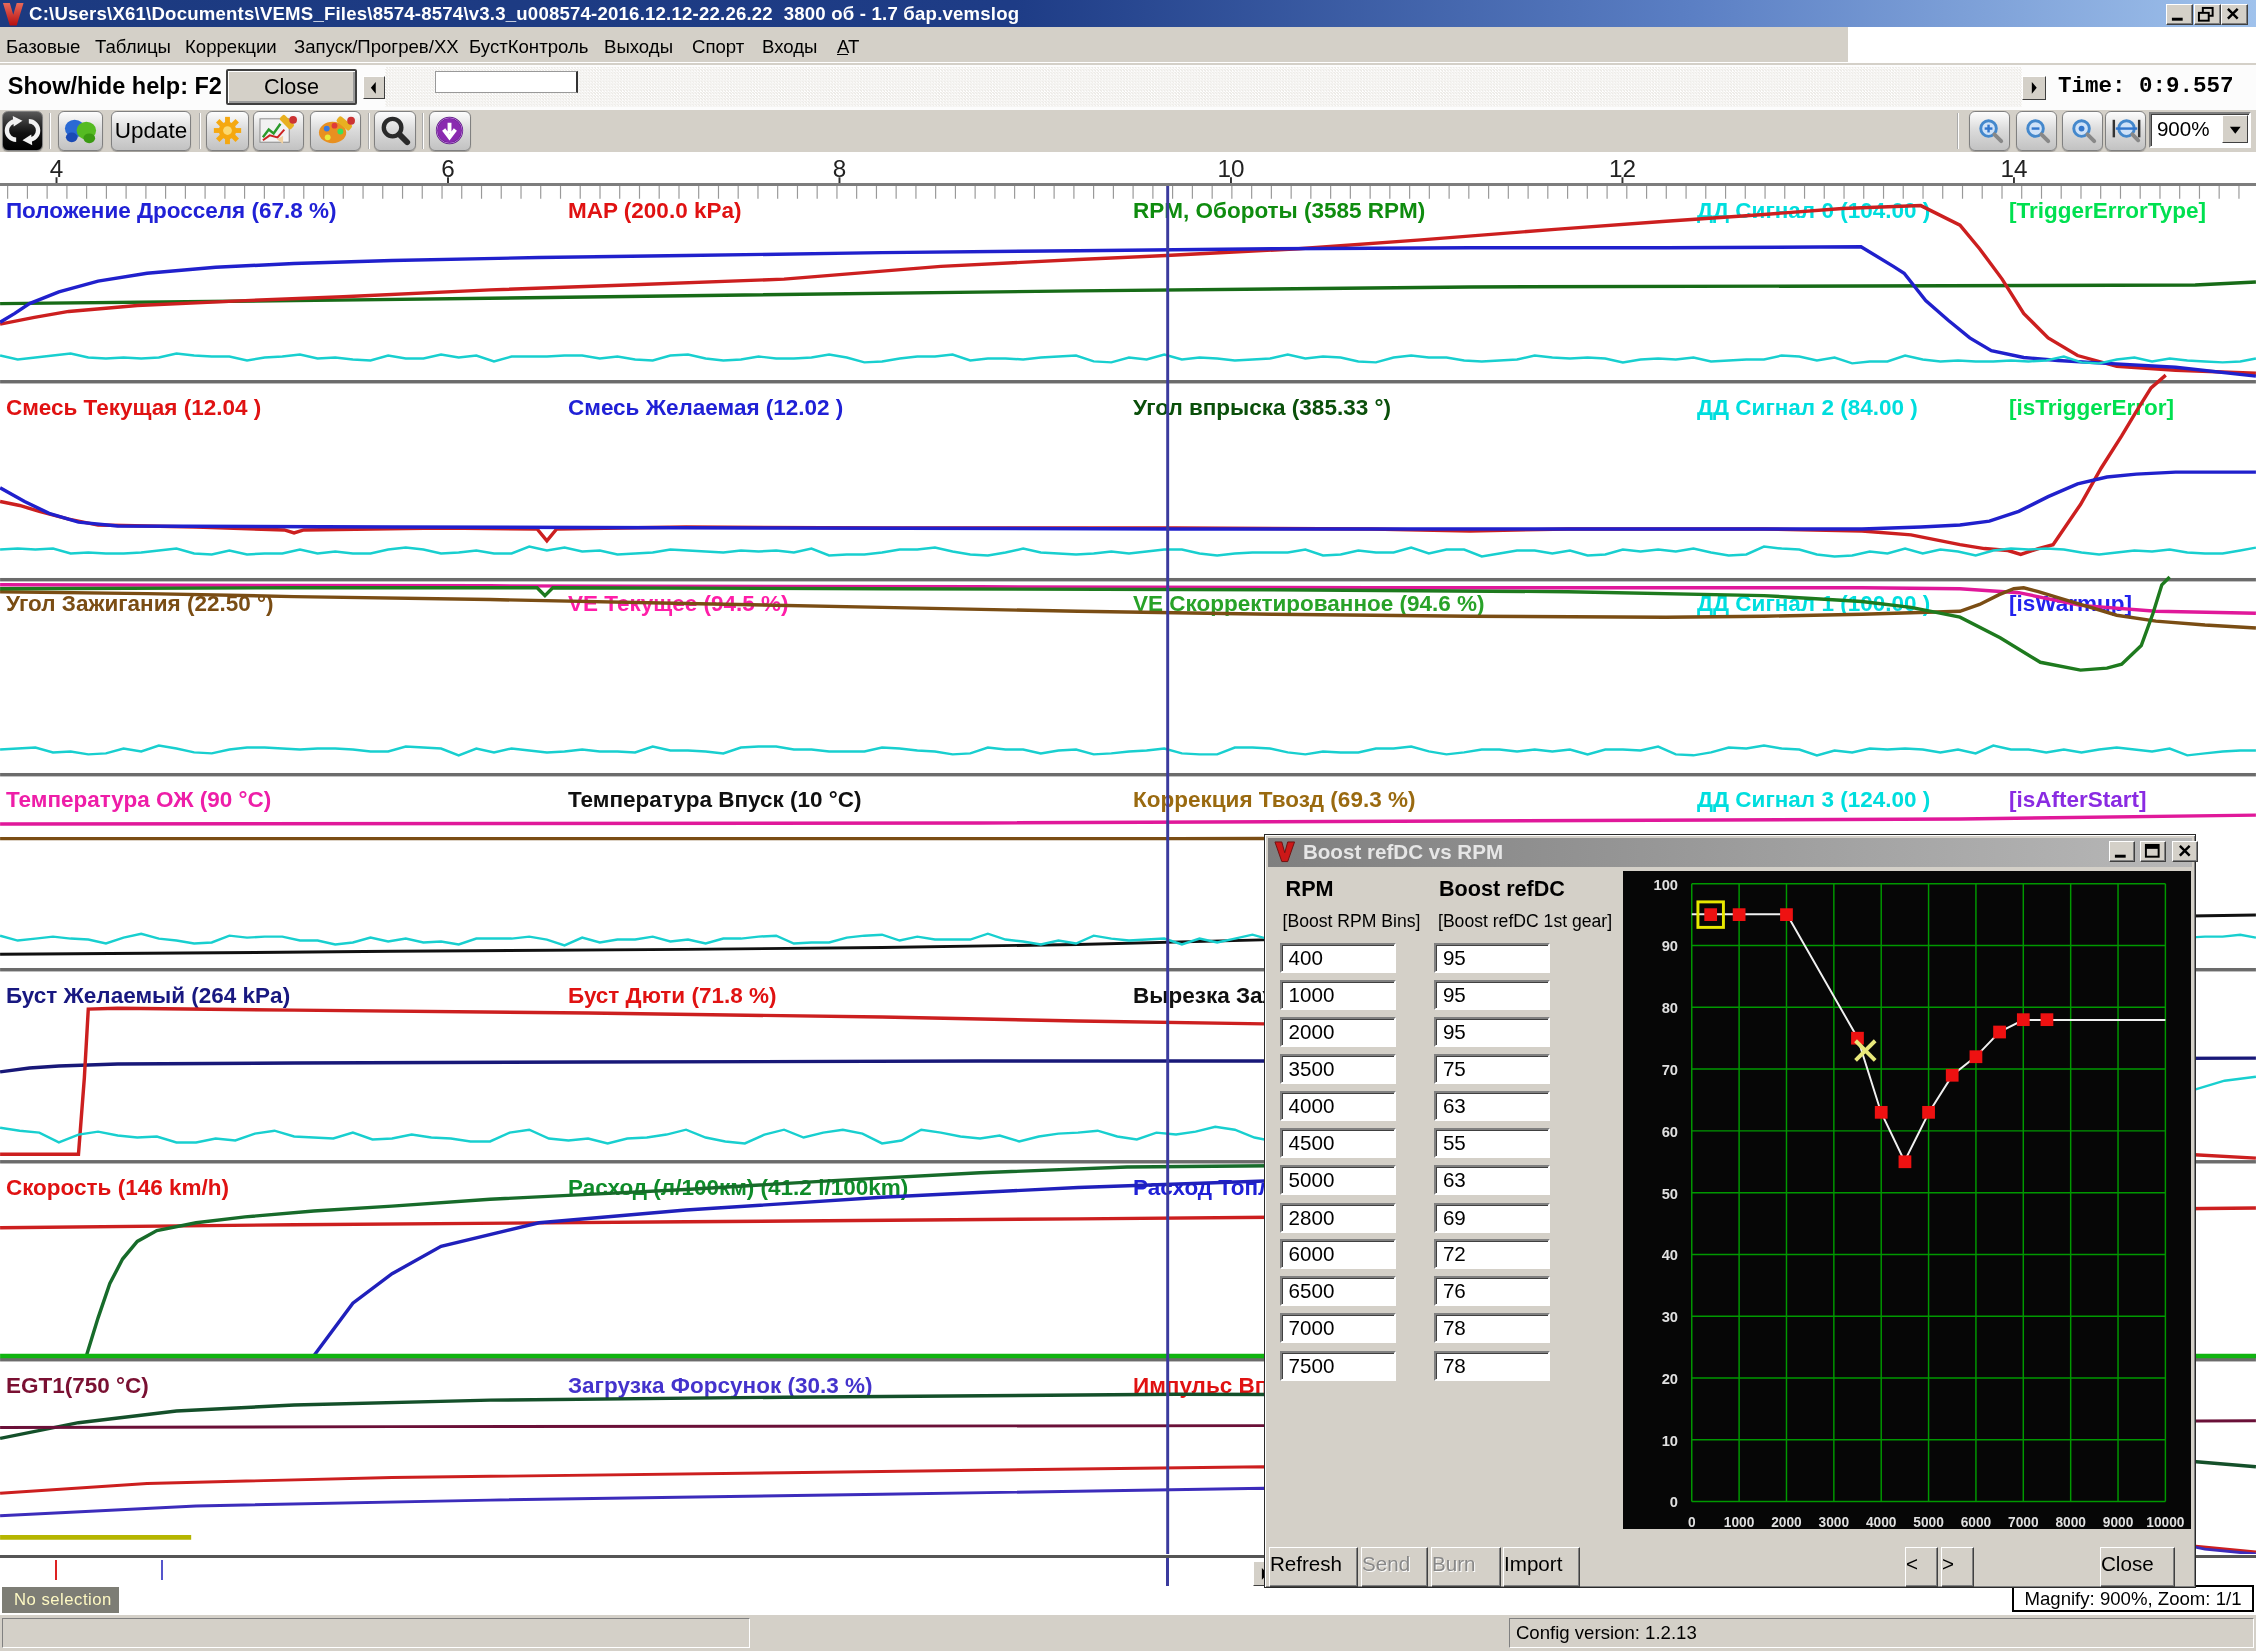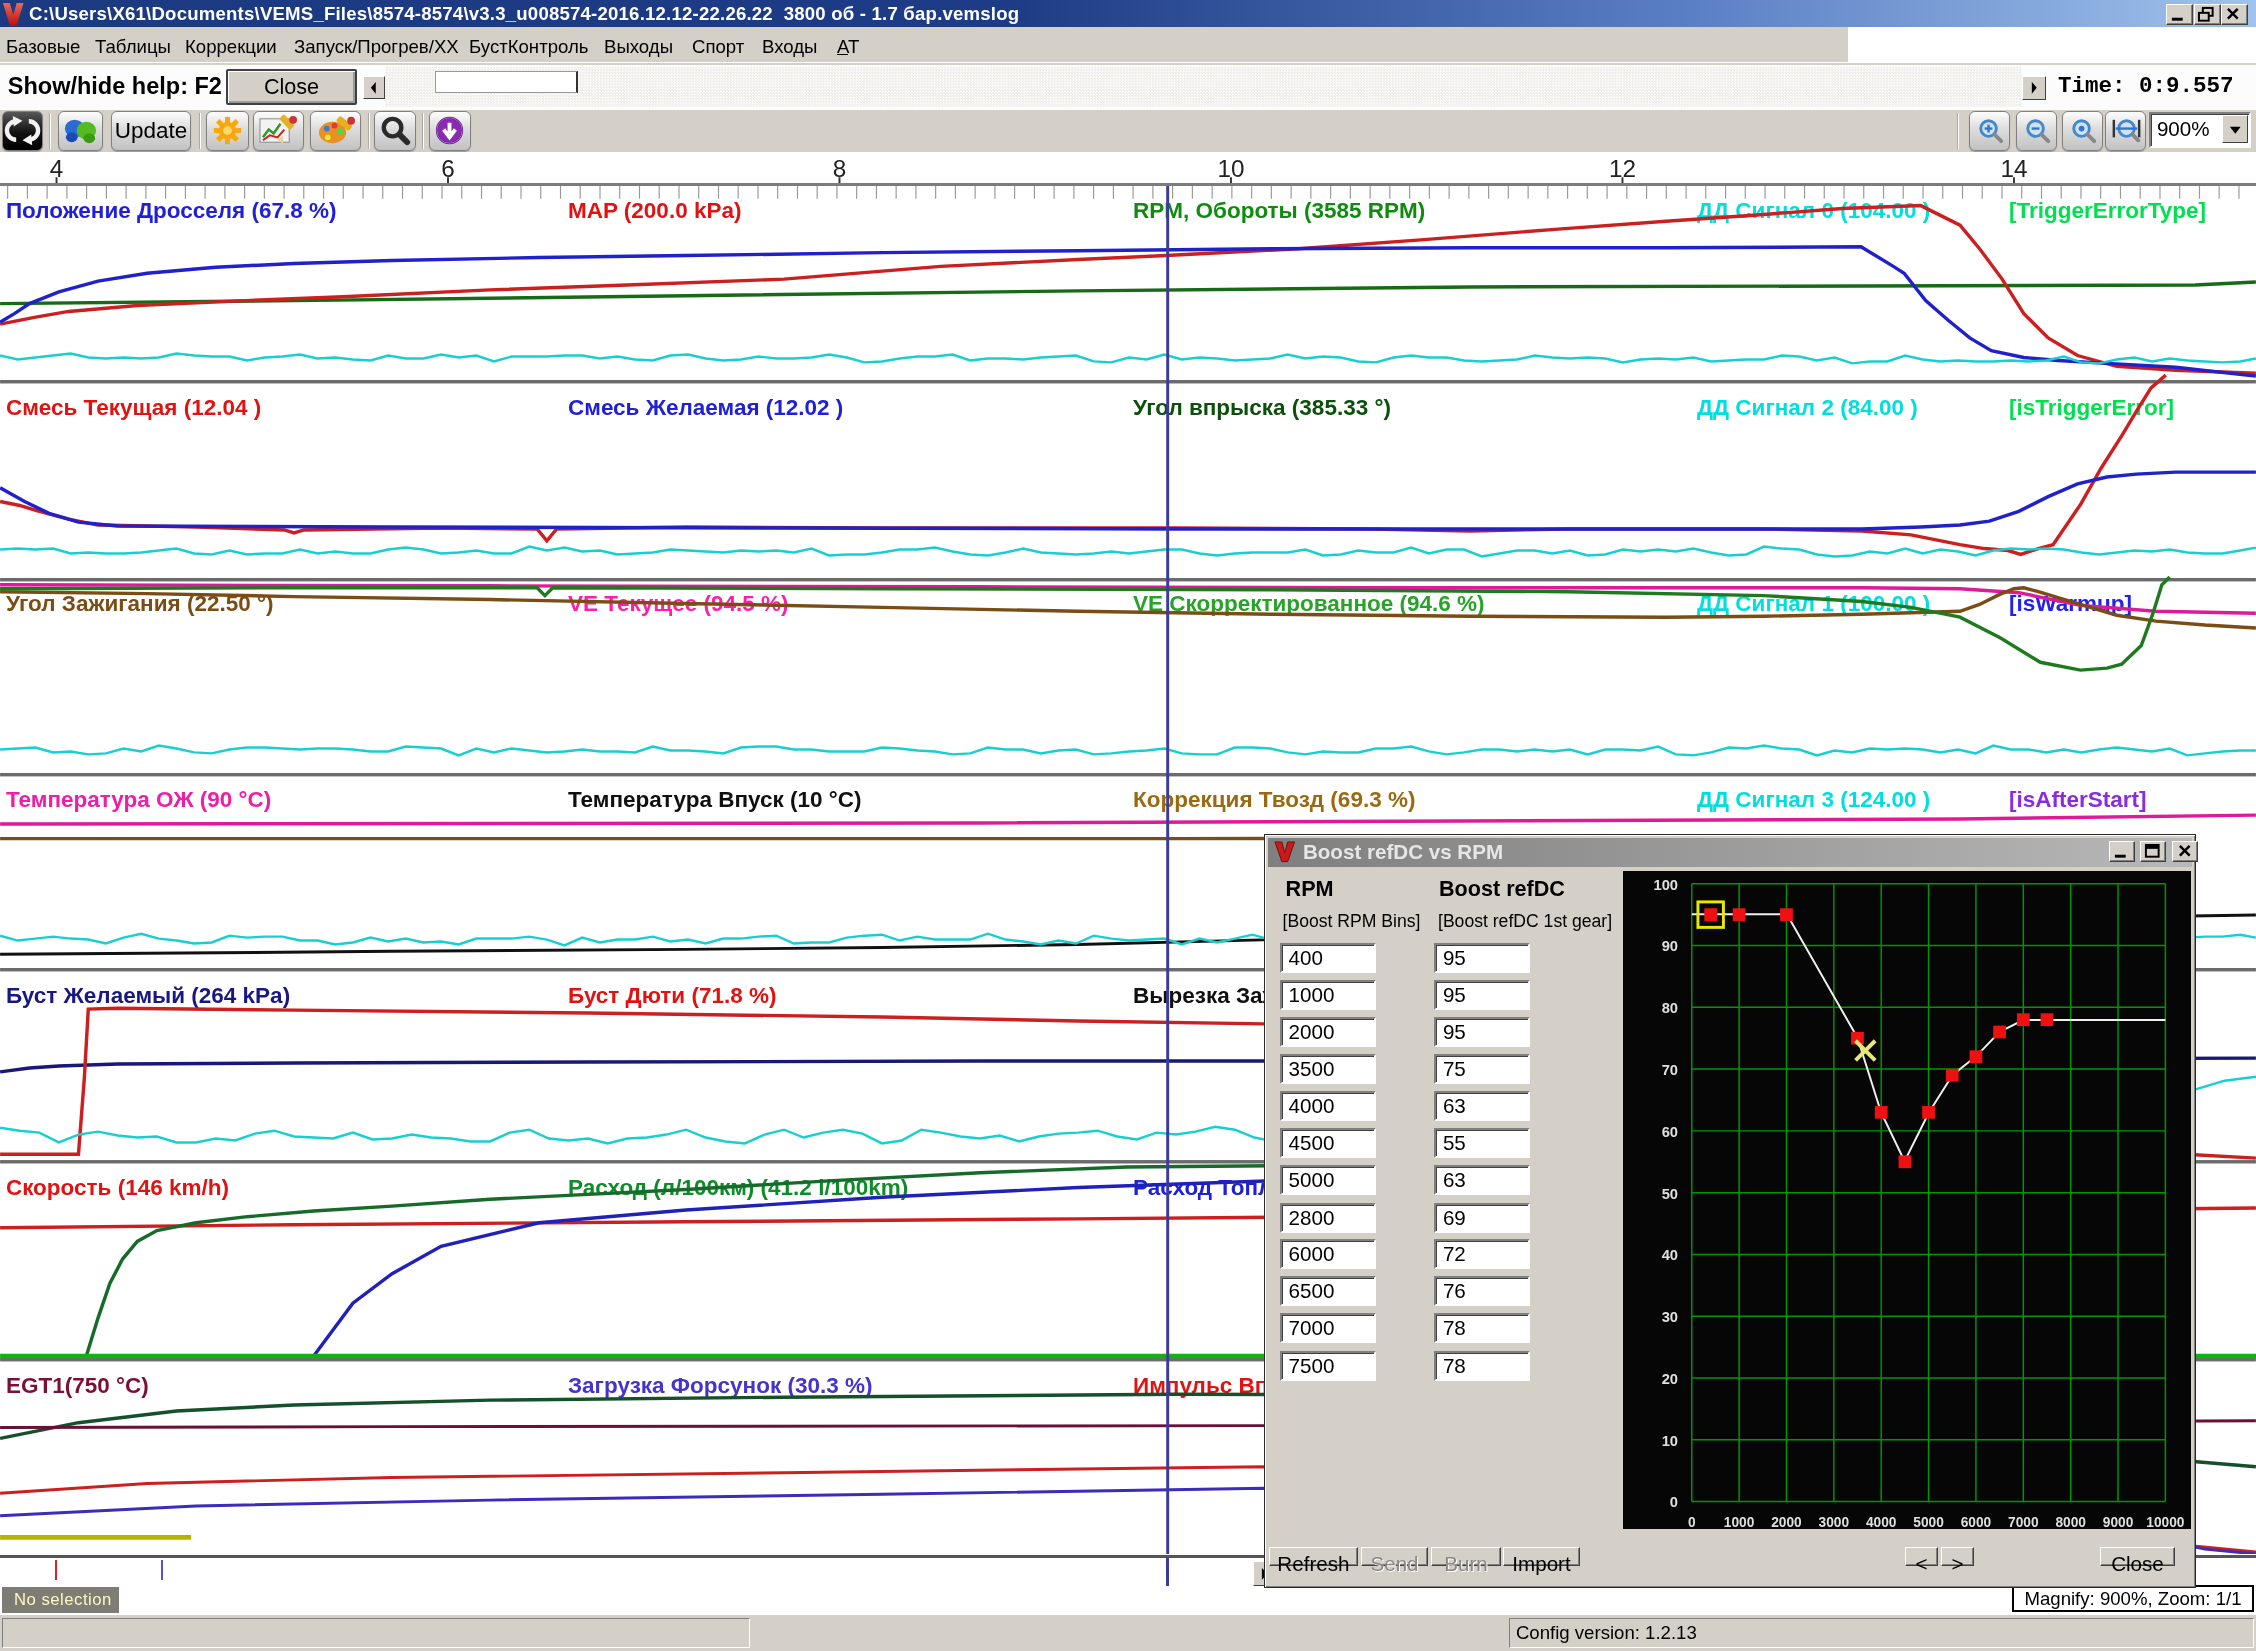--- a/index.html
+++ b/index.html
@@ -26,22 +26,22 @@
 
 #botline { left:0;top:1555px;width:2256px;height:3.9px;background:#555; }
 #scrollrow { left:0;top:1558px;width:2256px;height:28px;background:#fff; }
 #nosel { left:2px;top:1587px;width:117px;height:25.5px;background:#7d7d75;color:#fef9c3;font-size:16.7px;line-height:25.5px;padding-left:12px;letter-spacing:0.5px; }
 #magnify { left:2012px;top:1585px;width:242px;height:27.4px;background:#fff;border:2px solid #000;color:#000;font-size:18.6px;line-height:23.5px;text-align:center;white-space:pre; }
 #statusbar { left:0;top:1614px;width:2256px;height:37px;background:#d4d0c8;border-top:1px solid #fff; }
 .spanel { position:absolute;top:2.9px;height:30px;border:1px solid #808080;border-bottom-color:#fff;border-right-color:#fff;font-size:18.6px;line-height:28px;padding-left:5.9px;color:#000; }
 
 #dialog { left:1264px;top:834px;width:932px;height:754px;background:#d4d0c8;border:1px solid #2a2a2a;box-shadow:inset 1px 1px 0 #fff, inset -1px -1px 0 #808080;z-index:20; }
 #dtitle { position:absolute;left:2.9px;top:2.9px;width:924px;height:29px;background:linear-gradient(to right,#7f7f7f,#b8b8b8);color:#e6e6e6;font-weight:bold;font-size:20.6px;line-height:28px; }
-.fld { position:absolute;width:96px;height:30px;background:#fff;border:2px solid #808080;border-bottom-color:#fff;border-right-color:#fff;box-shadow:inset 1px 1px 0 #404040;font-size:20.6px;line-height:26.5px;padding-left:6.9px;color:#000; }
-.dbtn { position:absolute;height:19px;background:#d4d0c8;border:1px solid #404040;border-top-color:#fff;border-left-color:#fff;box-shadow:inset -1px -1px 0 #808080;font-size:20.6px;text-align:center;line-height:32px;color:#000; }
+.fld { position:absolute;width:116px;height:30px;background:#fff;border:2px solid #808080;border-bottom-color:#fff;border-right-color:#fff;box-shadow:inset 1px 1px 0 #404040;font-size:20.6px;line-height:26.5px;padding-left:6.9px;color:#000; }
+.dbtn { position:absolute;height:40px;background:#d4d0c8;border:1px solid #404040;border-top-color:#fff;border-left-color:#fff;box-shadow:inset -1px -1px 0 #808080;font-size:20.6px;text-align:left;line-height:32px;color:#000; }
 .dbtn.dis { color:#888;text-shadow:1px 1px 0 #fff; }
 </style></head>
 <body>
 <div id="root">
 
 <div id="titlebar" class="abs">
  <svg width="25.5" height="26.5" style="position:absolute;left:1px;top:1px" viewBox="0 0 26 27">
         <defs>
           <linearGradient id="vg" x1="0" y1="0" x2="0" y2="1">
             <stop offset="0" stop-color="#e86a5a"></stop>

